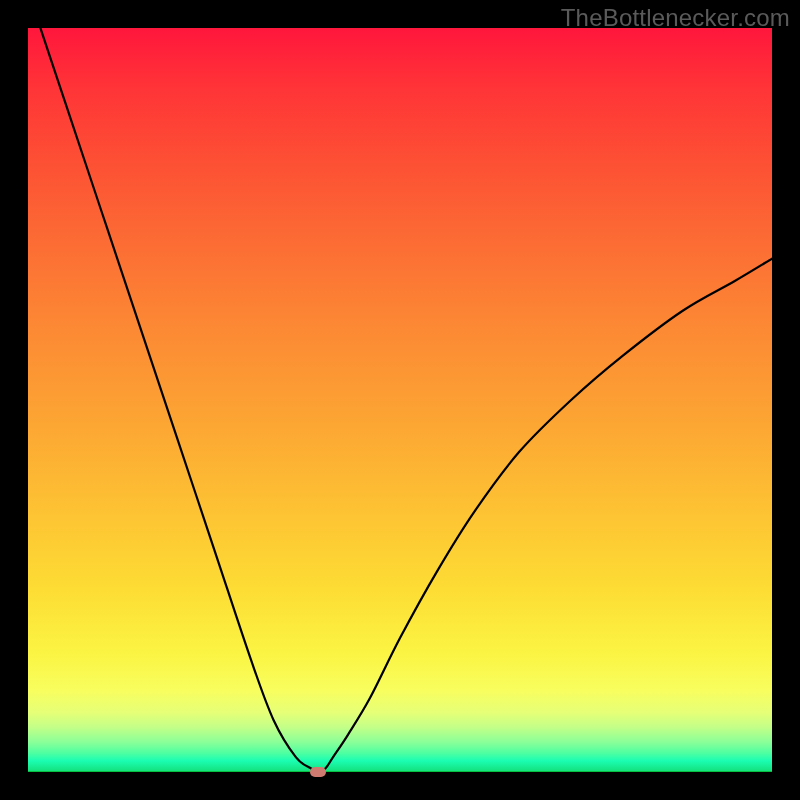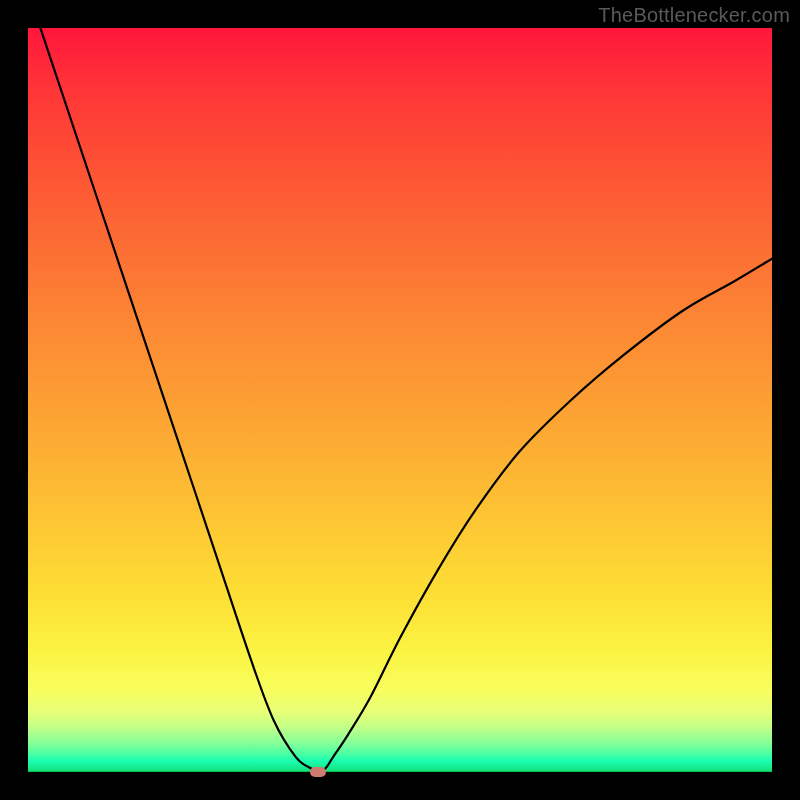--- a/index.html
+++ b/index.html
@@ -59,21 +59,21 @@
     border-radius: 5px;
     background: #cf7a70;
     transform: translate(-50%, -50%);
     pointer-events: none;
   }
   .watermark {
     position: absolute;
     top: 4px;
     right: 10px;
     color: #5a5a5a;
-    font-size: 20px;
+    font-size: 24px;
     letter-spacing: 0.2px;
     user-select: none;
   }
 </style>
 </head>
 <body>
 
 <div class="frame">
 
   <div class="plot-area">

